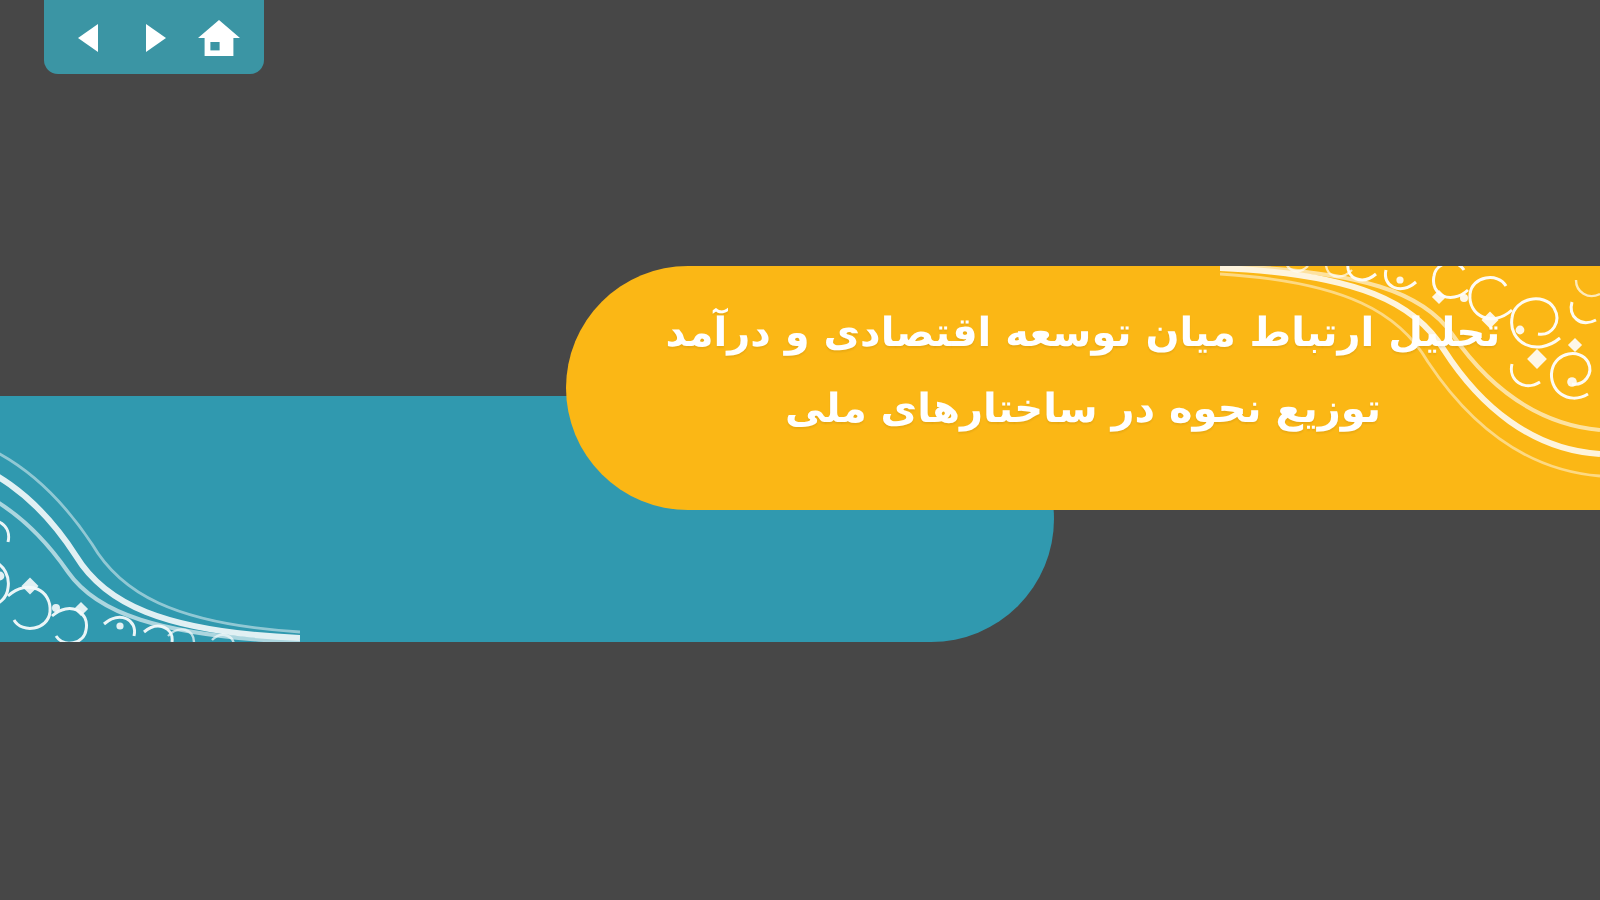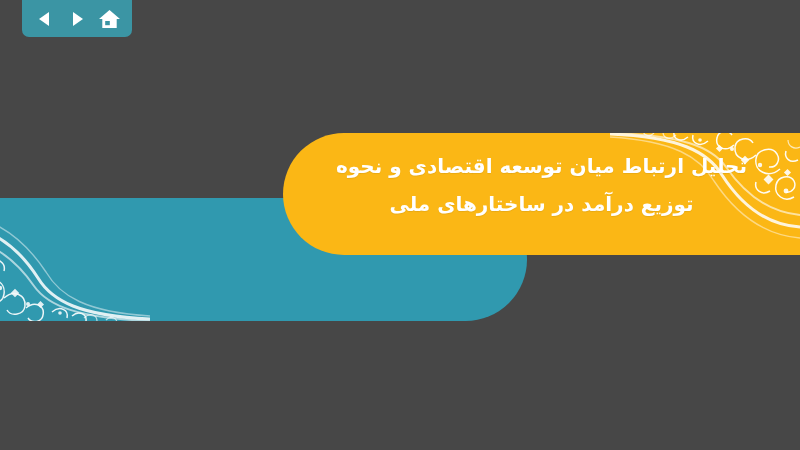--- a/index.html
+++ b/index.html
@@ -203,18 +203,18 @@
         </g>
         <g stroke="#ffffff" fill="none" stroke-width="1.2" opacity="0.7">
           <path d="M66 2 c-6 6 -13 3 -13 -3"></path>
           <path d="M44 0 c-5 5 -11 2 -11 -3"></path>
           <path d="M190 14 c-6 3 -12 -1 -12 -7"></path>
         </g>
       </svg>
     </span>
 
     <div id="title-text">
-      <span class="tline">تحلیل ارتباط میان توسعه اقتصادی و نحوه</span>
-      <span class="tline">توزیع درآمد در ساختارهای ملی</span>
+      <span class="tline">تحلیل ارتباط میان توسعه اقتصادی و درآمد</span>
+      <span class="tline">توزیع نحوه در ساختارهای ملی</span>
     </div>
   </div>
 
 </div>
 
 </body></html>

